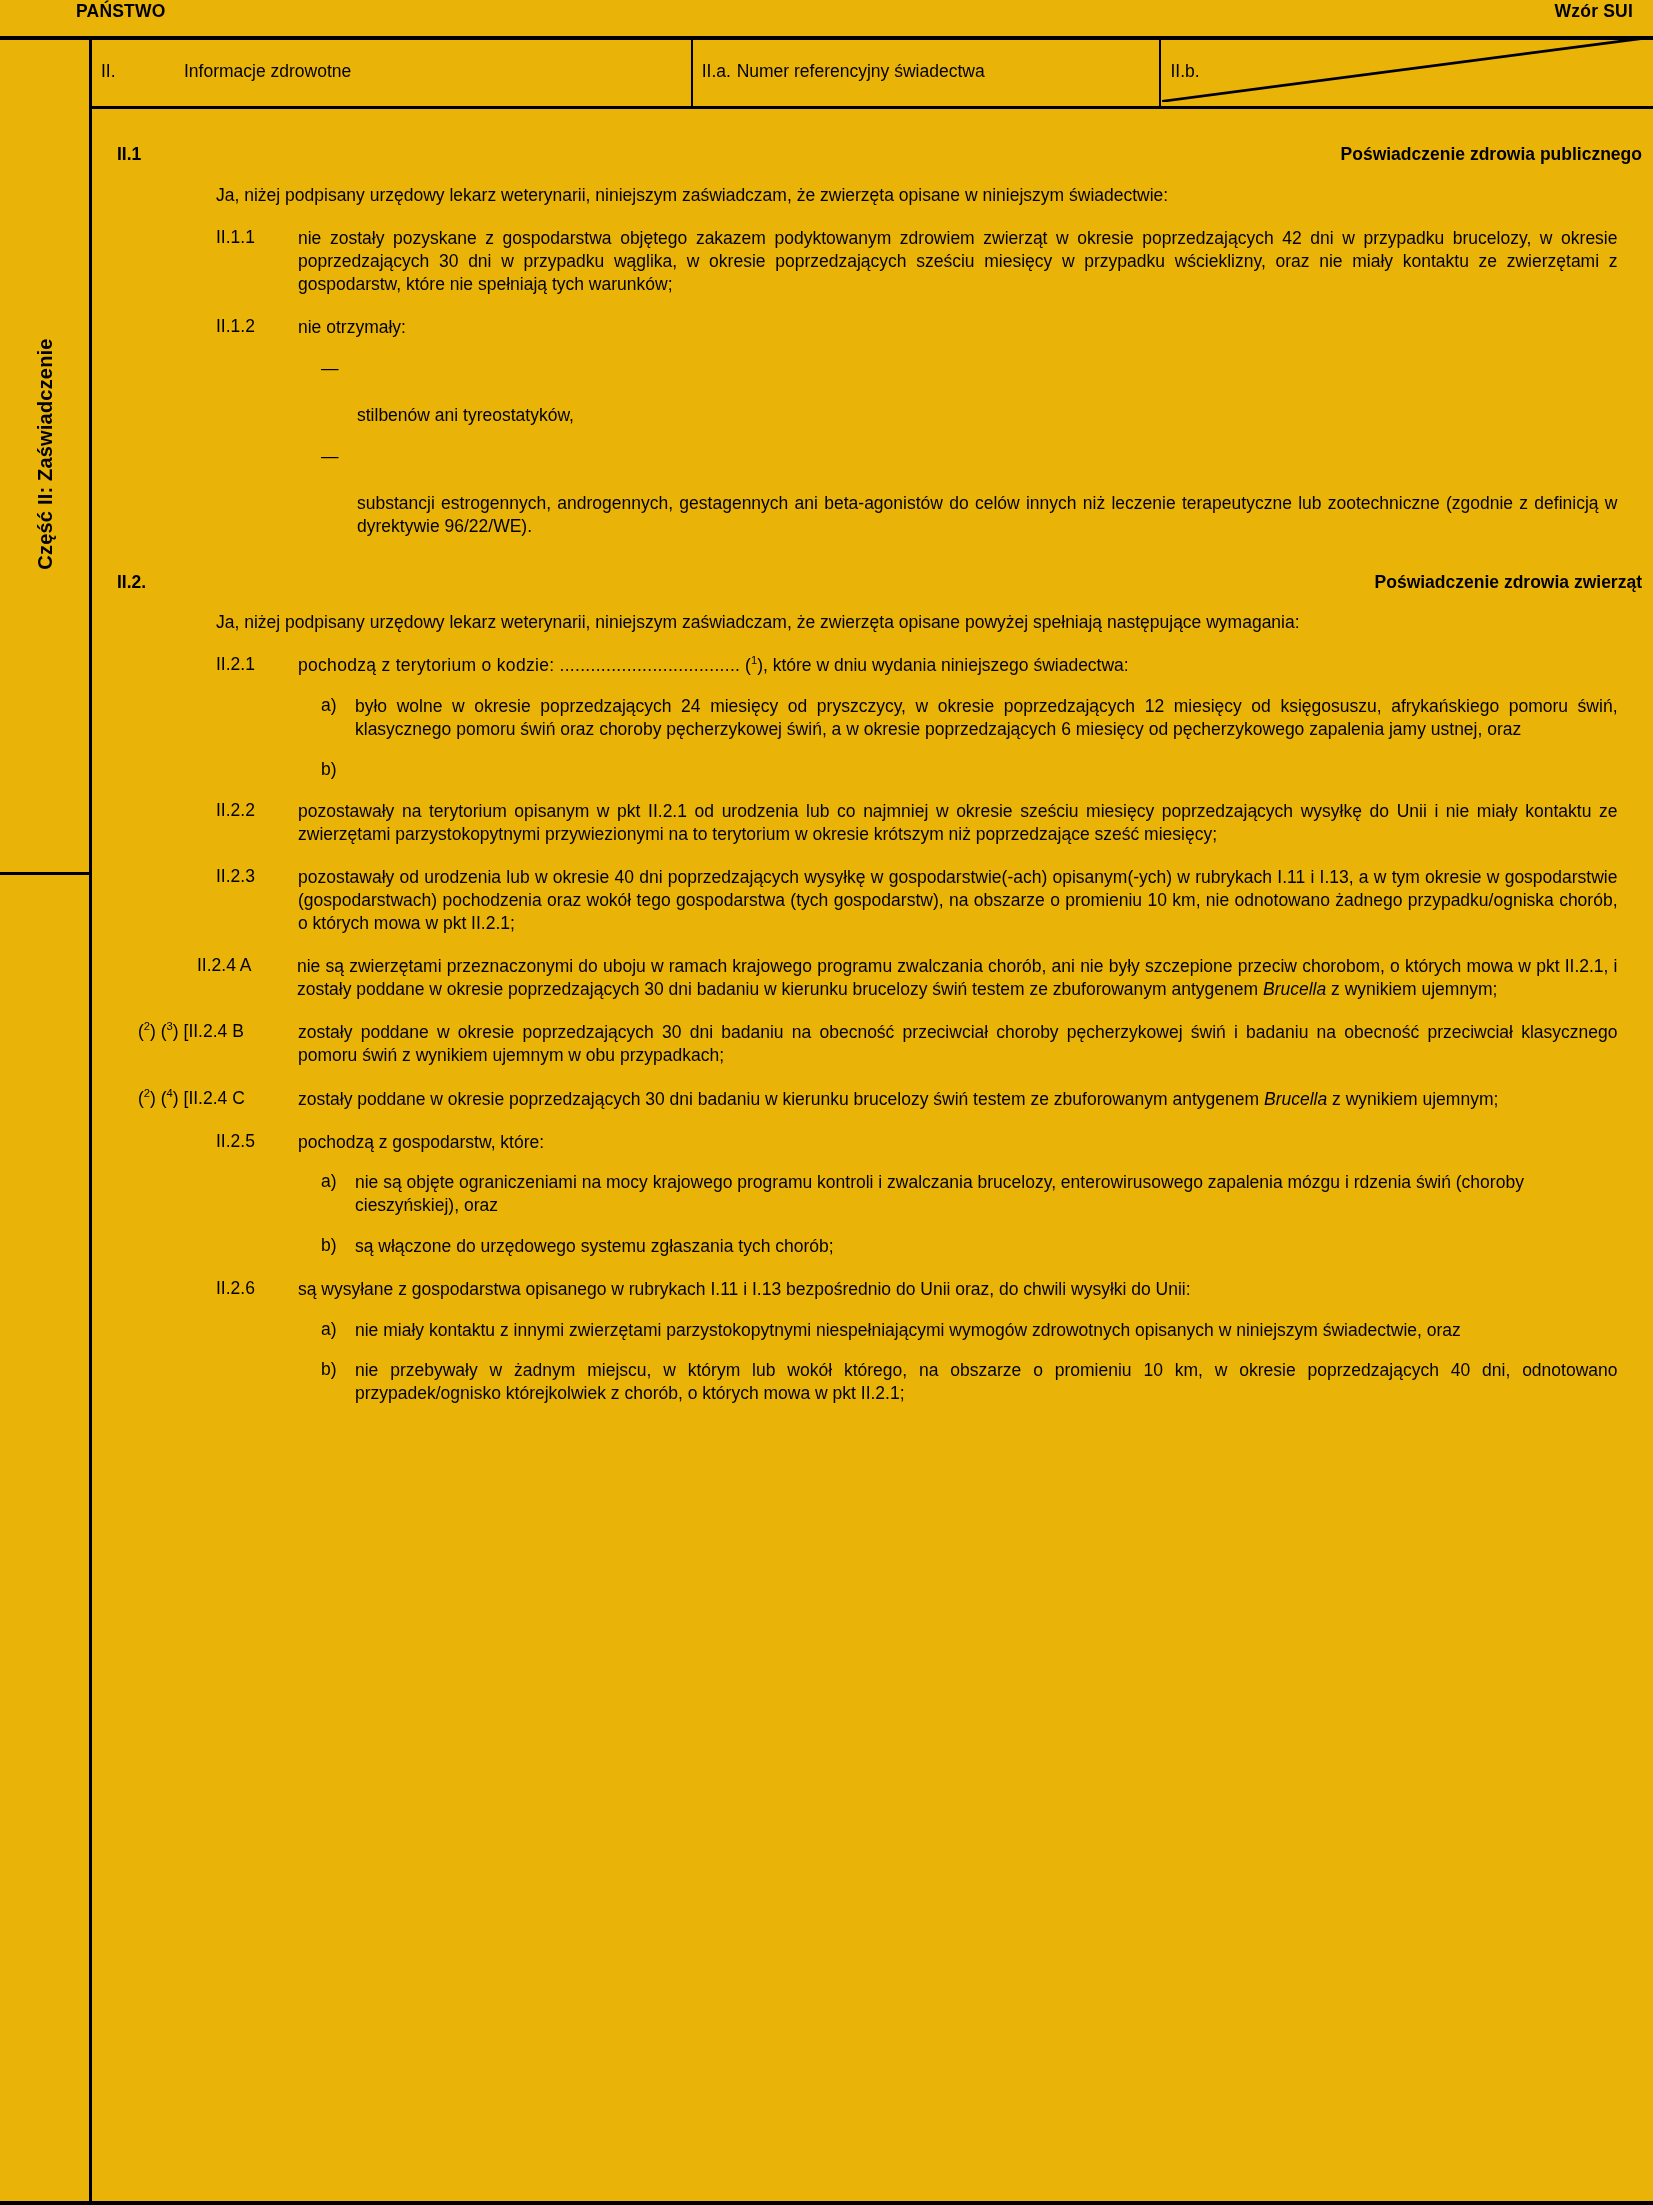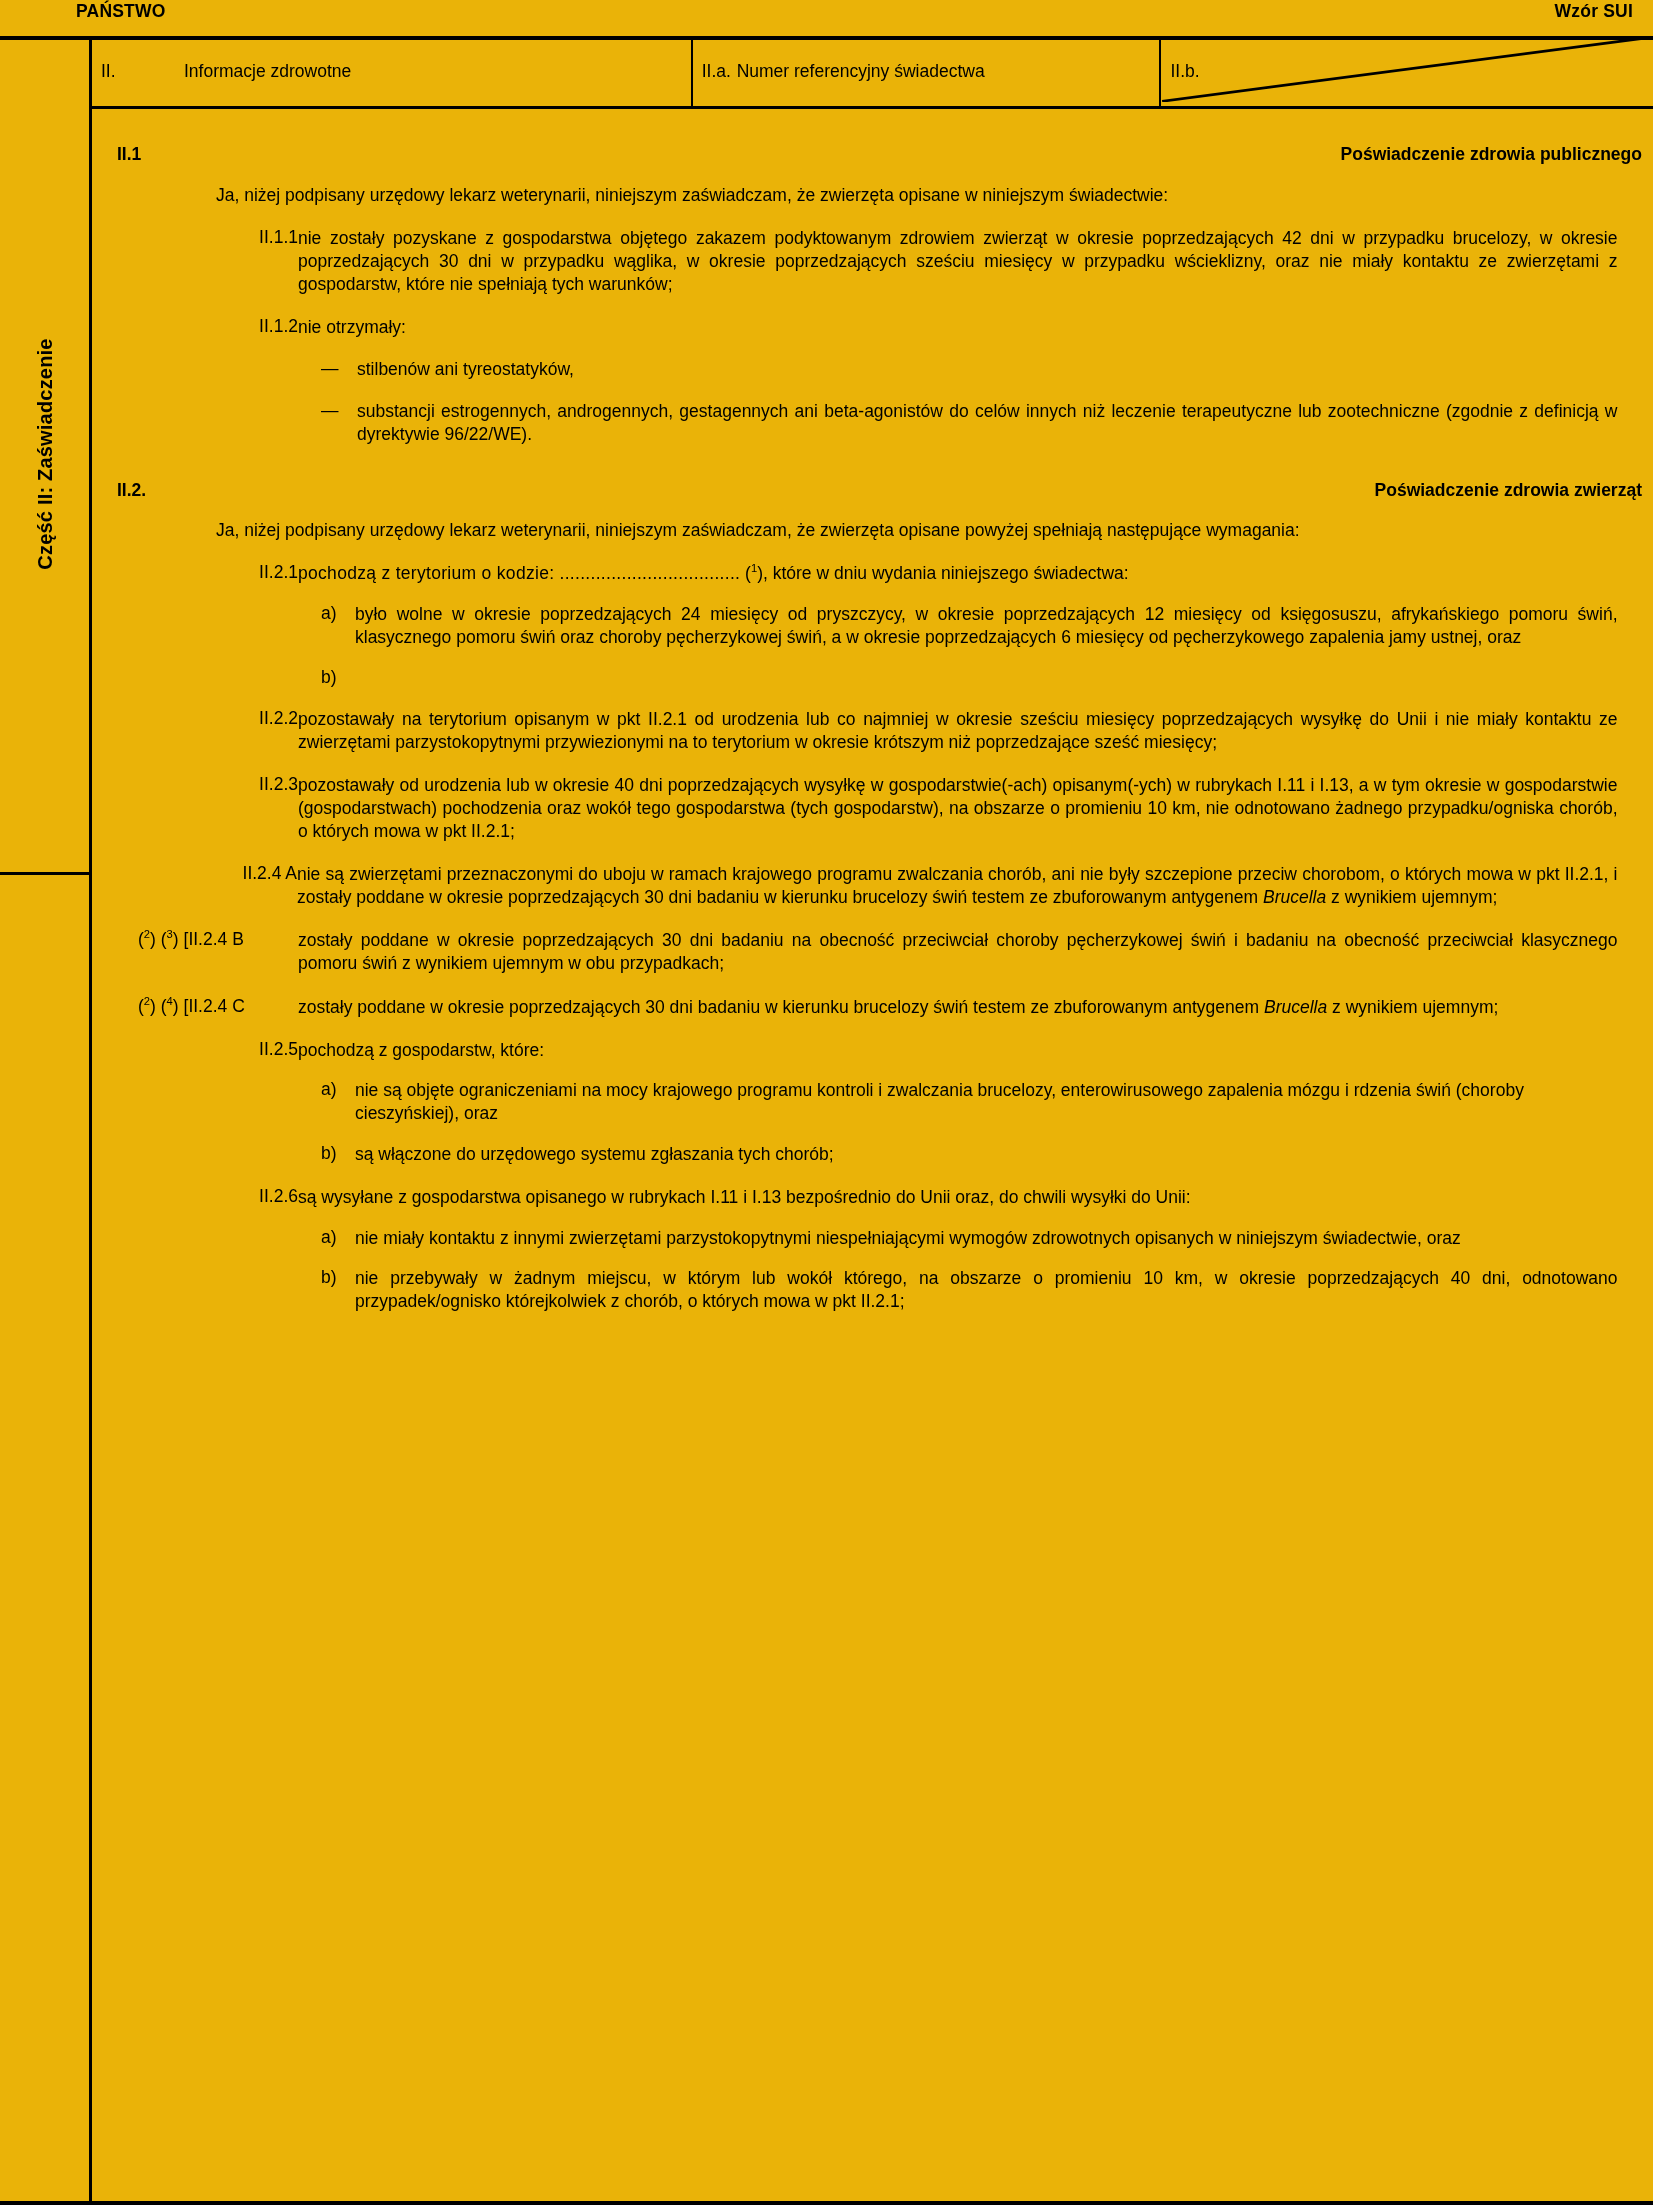--- a/index.html
+++ b/index.html
@@ -155,21 +155,20 @@
     display: flex;
     align-items: flex-start;
     padding-right: 24.5px;
   }
   .clause .num {
     flex: 0 0 82px;
     width: 82px;
     padding-left: 112px;
     box-sizing: content-box;
     font-size: 17.5px;
-    text-align: right;
   }
   .clause .txt {
     flex: 1 1 auto;
     text-align: justify;
     font-size: 17.5px;
     line-height: 1.32;
   }
   .clause .txt.nojust { text-align: left; }
 
   
@@ -202,21 +201,21 @@
 
   
   .dash {
     margin-top: 18.7px;
     display: flex;
     align-items: flex-start;
     padding-left: 217px;
     padding-right: 24.5px;
   }
   .dash .bul { flex: 0 0 36px; width: 36px; font-size: 17.5px; }
-  .dash .txt { flex: 1 1 auto; text-align: justify; font-size: 17.5px; line-height: 1.32; }
+  .dash .txt { flex: 1 1 auto; text-align: justify; font-size: 17.5px; line-height: 1.32; margin-top: 46px; }
   .dash .txt.nojust { text-align: left; }
 
   .it { font-style: italic; }
   sup { font-size: 0.64em; vertical-align: super; line-height: 0; }
   .dots { letter-spacing: 0.3px; }
 </style>
 </head>
 <body>
 
 <div id="page">

